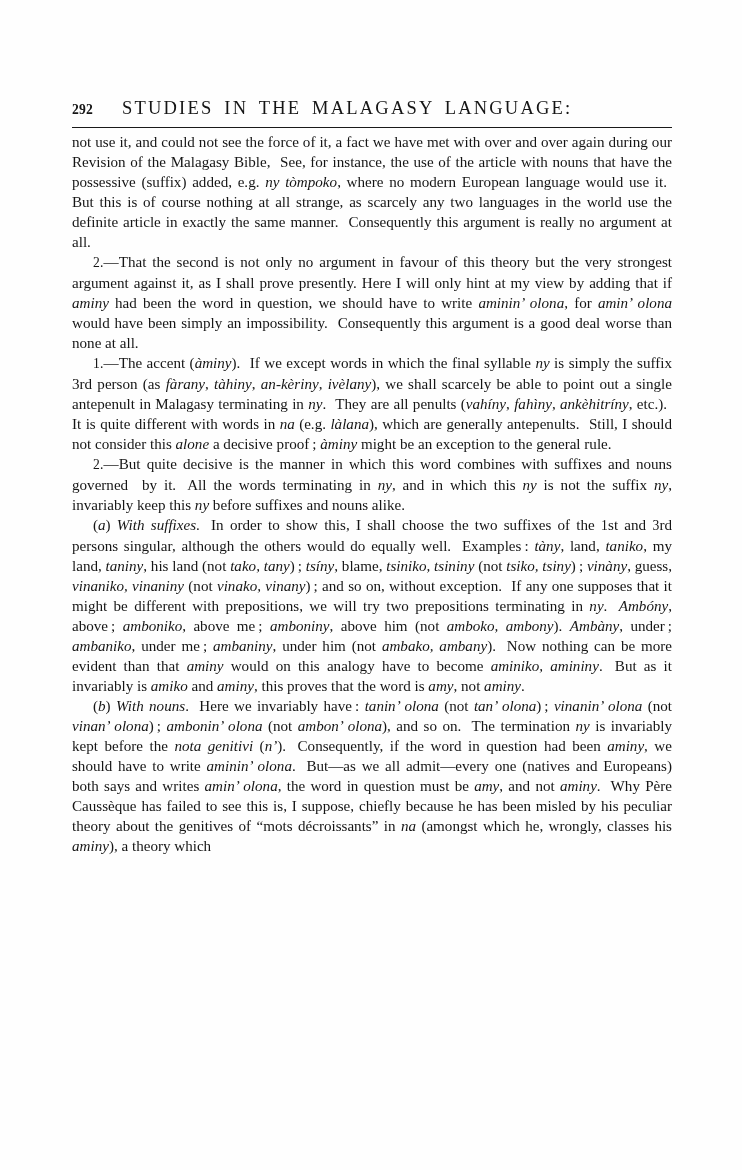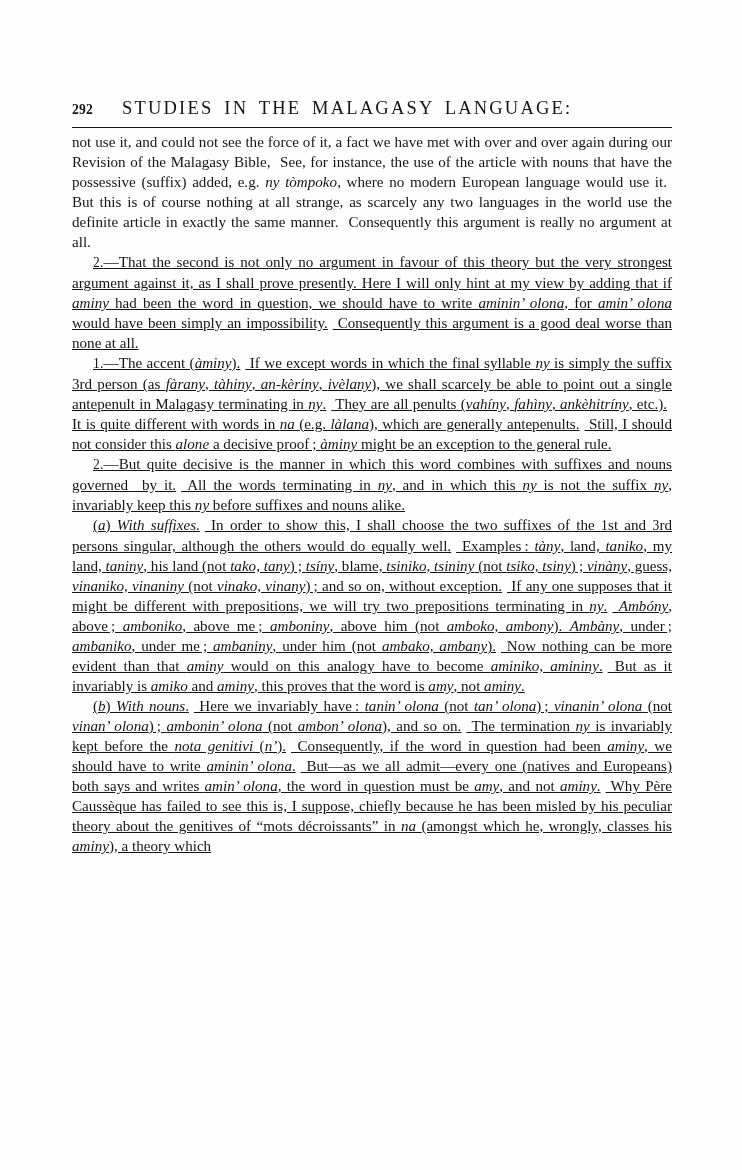--- a/index.html
+++ b/index.html
@@ -63,21 +63,20 @@
     text-justify: inter-word;
     -webkit-hyphens: none;
     hyphens: none;
   }
   .body-text p {
     margin: 0;
     text-align: justify;
   }
   .body-text p.indent {
     text-indent: 21px;
-    text-decoration: underline;
   }
   .body-text p.noindent {
     text-indent: 0;
   }
   i, .it {
     font-style: italic;
   }
   .osf {
     font-size: 13.6px;
     letter-spacing: 0.2px;

